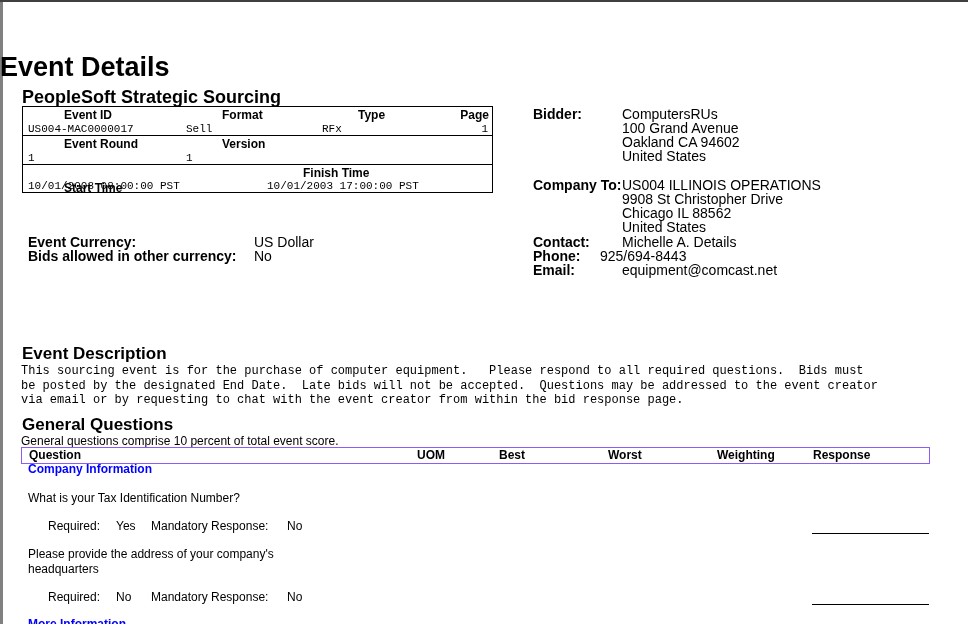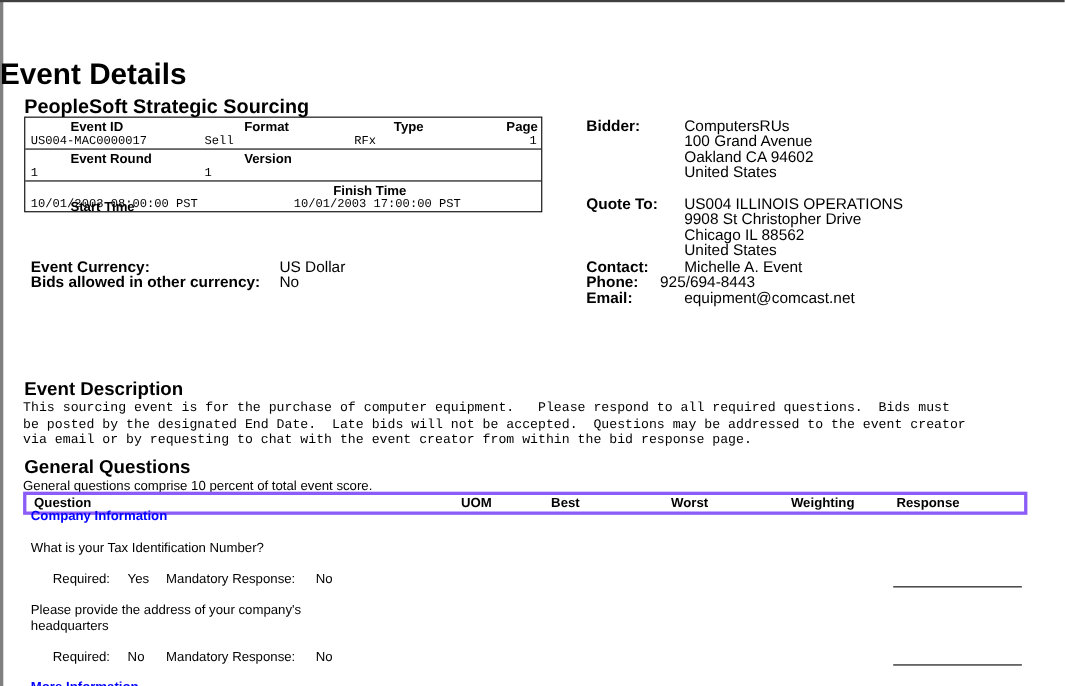--- a/index.html
+++ b/index.html
@@ -21,21 +21,21 @@
   .ev-row:first-child { border-top: none; }
   .ev-lbl { font-size: 12px; font-weight: bold; line-height: 14px; padding-left: 36px; }
   .ev-val { font-family: "Liberation Mono", monospace; font-size: 11px; line-height: 14px; }
   .cell { position: absolute; }
   .lbl-b { font-size: 14px; font-weight: bold; line-height: 14px; }
   .val-n { font-size: 14px; line-height: 14px; text-align: center; }
   .mono { font-family: "Liberation Mono", monospace; font-size: 12px; line-height: 14.5px; }
   .h2 { font-size: 17px; font-weight: bold; }
   .q-table-head {
     position: absolute; left: 21px; top: 447px; width: 907px; height: 15px;
-    border: 3px solid #8b5cf6; font-size: 12px; font-weight: bold; line-height: 15px;
+    border: 1px solid #8b5cf6; font-size: 12px; font-weight: bold; line-height: 15px;
   }
   .q-table-head span { position: absolute; top: 0; }
   .cat { color: #0000ff; font-size: 12px; font-weight: bold; }
   .q-text { font-size: 12px; line-height: 15px; }
   .resp-line { position: absolute; height: 0; border-top: 1px solid #000; width: 117px; left: 812px; }
 </style>
 </head>
 <body>
 
 <div class="frame-left"></div>
@@ -73,28 +73,28 @@
 <div class="abs val-n" style="left:254px;top:235px">US Dollar</div>
 <div class="abs lbl-b" style="left:28px;top:249px">Bids allowed in other currency:</div>
 <div class="abs val-n" style="left:254px;top:249px">No</div>
 
 <div class="abs lbl-b" style="left:533px;top:107px">Bidder:</div>
 <div class="abs val-n" style="left:622px;top:107px">ComputersRUs</div>
 <div class="abs val-n" style="left:622px;top:121px">100 Grand Avenue</div>
 <div class="abs val-n" style="left:622px;top:135px">Oakland CA 94602</div>
 <div class="abs val-n" style="left:622px;top:149px">United States</div>
 
-<div class="abs lbl-b" style="left:533px;top:178px">Quote To:</div>
+<div class="abs lbl-b" style="left:533px;top:178px">Company To:</div>
 <div class="abs val-n" style="left:622px;top:178px">US004 ILLINOIS OPERATIONS</div>
 <div class="abs val-n" style="left:622px;top:192px">9908 St Christopher Drive</div>
 <div class="abs val-n" style="left:622px;top:206px">Chicago IL 88562</div>
 <div class="abs val-n" style="left:622px;top:220px">United States</div>
 
 <div class="abs lbl-b" style="left:533px;top:235px">Contact:</div>
-<div class="abs val-n" style="left:622px;top:235px">Michelle A. Event</div>
+<div class="abs val-n" style="left:622px;top:235px">Michelle A. Details</div>
 <div class="abs lbl-b" style="left:533px;top:249px">Phone:</div>
 <div class="abs val-n" style="left:600px;top:249px">925/694-8443</div>
 <div class="abs lbl-b" style="left:533px;top:263px">Email:</div>
 <div class="abs val-n" style="left:622px;top:263px">equipment@comcast.net</div>
 
 <div class="abs h2" style="left:22px;top:344px">Event Description</div>
 <div class="abs mono" style="left:21px;top:364px;white-space:pre">This sourcing event is for the purchase of computer equipment.   Please respond to all required questions.  Bids must</div>
 <div class="abs mono" style="left:21px;top:378.5px;white-space:pre">be posted by the designated End Date.  Late bids will not be accepted.  Questions may be addressed to the event creator</div>
 <div class="abs mono" style="left:21px;top:393px;white-space:pre">via email or by requesting to chat with the event creator from within the bid response page.</div>
 

